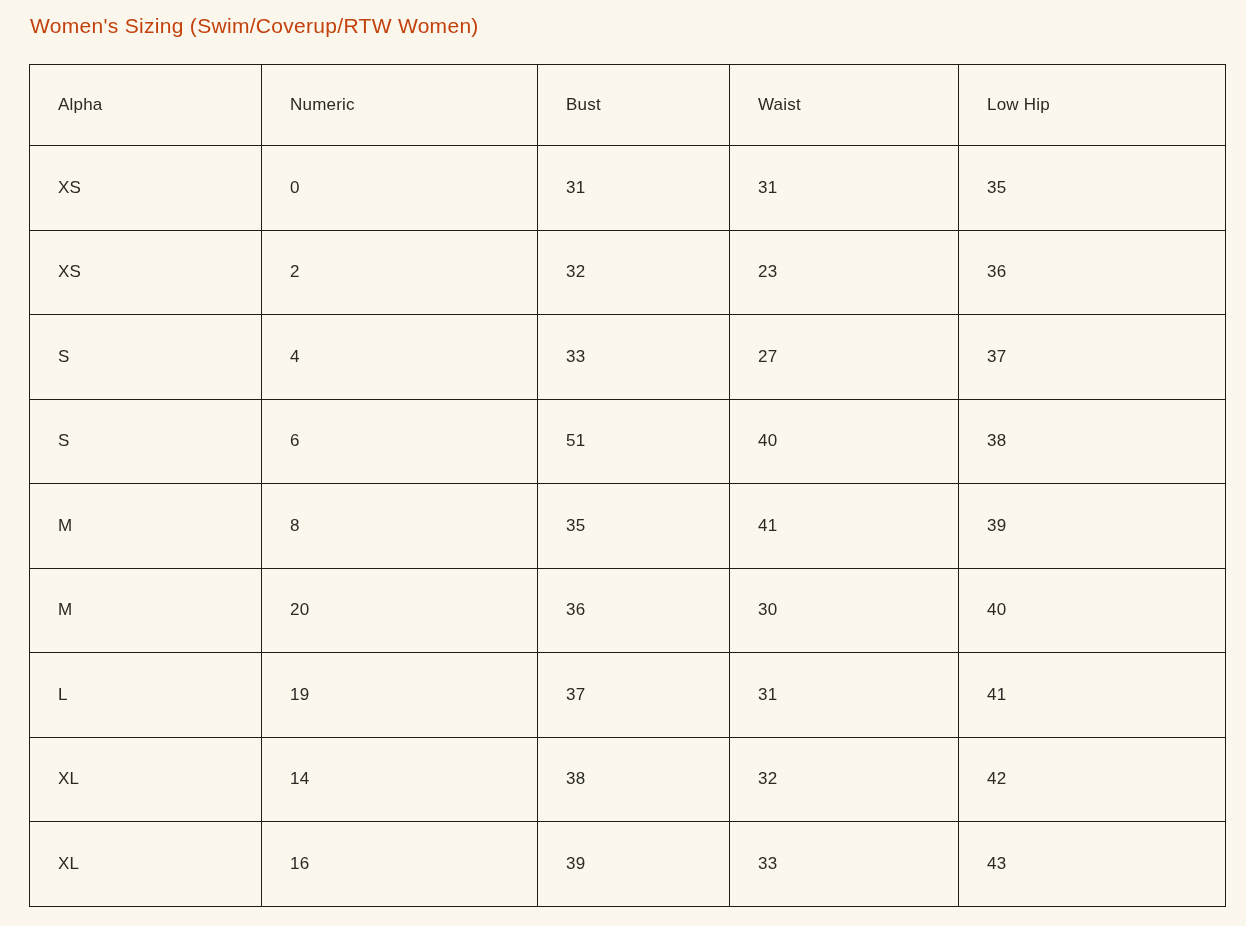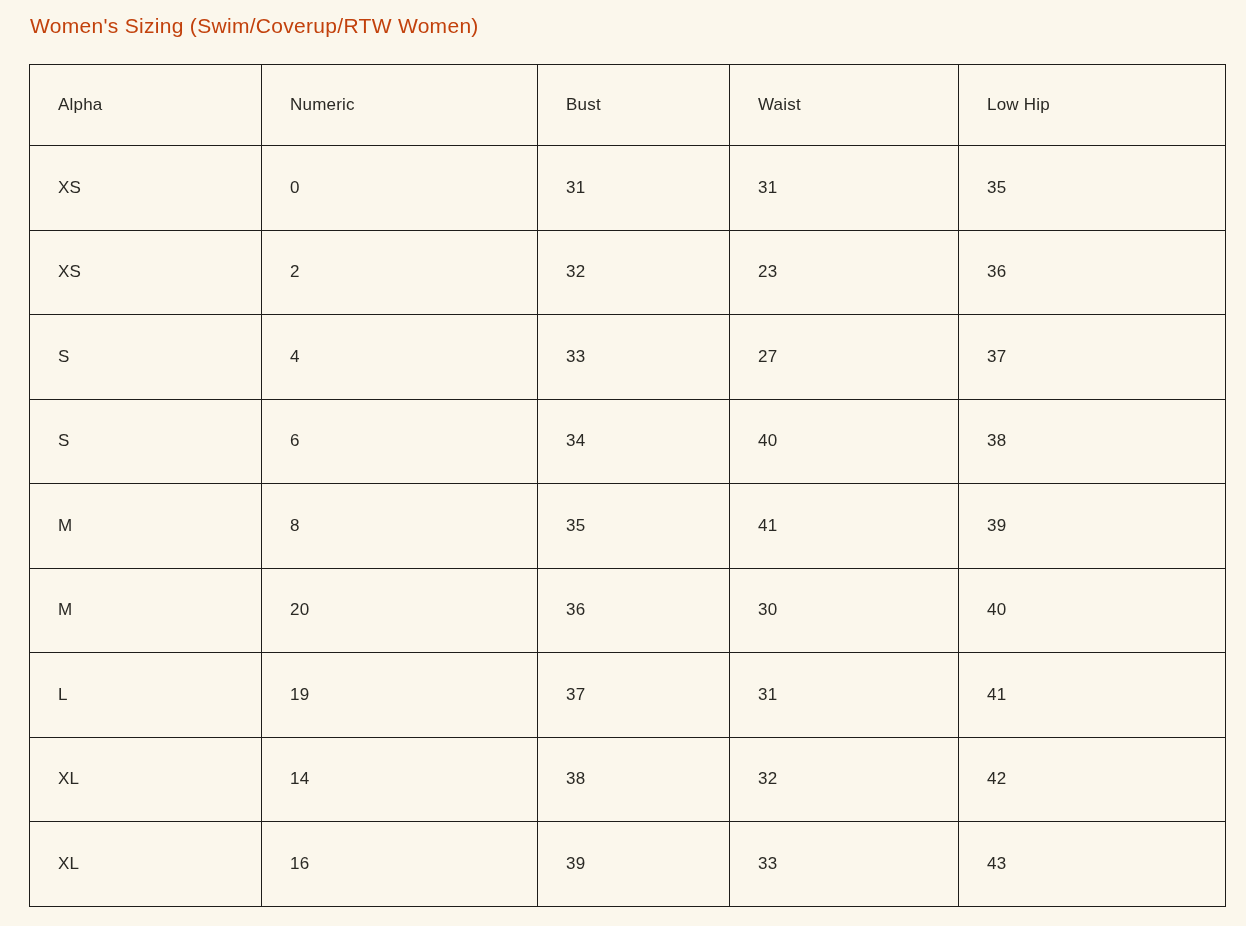--- a/index.html
+++ b/index.html
@@ -93,21 +93,21 @@
     <tr>
       <td>S</td>
       <td>4</td>
       <td>33</td>
       <td>27</td>
       <td>37</td>
     </tr>
     <tr>
       <td>S</td>
       <td>6</td>
-      <td>34</td>
+      <td>51</td>
       <td>40</td>
       <td>38</td>
     </tr>
     <tr>
       <td>M</td>
       <td>8</td>
       <td>35</td>
       <td>41</td>
       <td>39</td>
     </tr>

